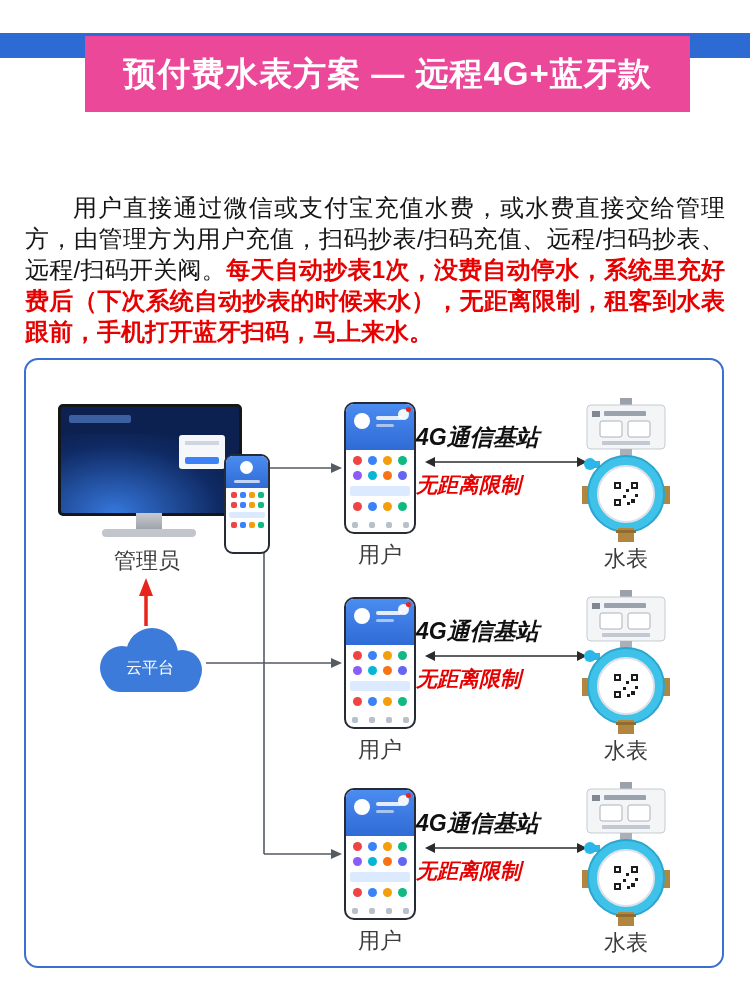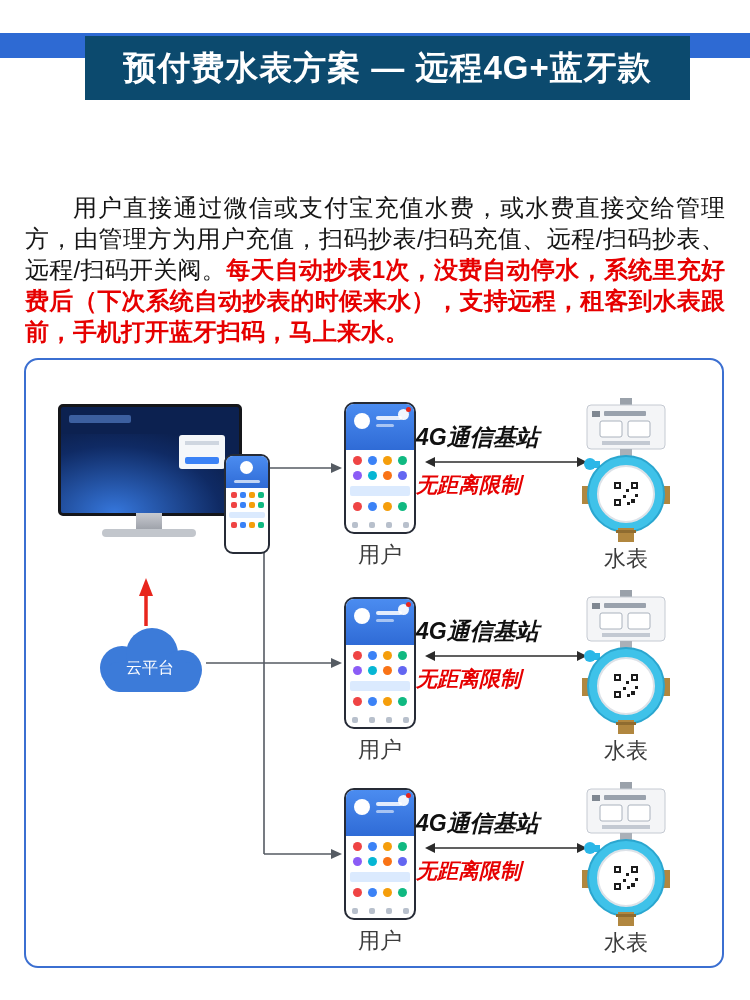--- a/index.html
+++ b/index.html
@@ -1,21 +1,21 @@
 <!DOCTYPE html>
 <html><head>
 <meta charset="utf-8">
 <style>
   html,body { margin:0; padding:0; background:#fff; }
   body { font-family:"Liberation Sans","DejaVu Sans",sans-serif; }
   #page { position:relative; width:750px; height:1000px; background:#fff; overflow:hidden; }
 
   
   .top-strip { position:absolute; left:0; top:33px; width:750px; height:25px; background:#2e6ad3; }
-  .banner { position:absolute; left:85px; top:36px; width:605px; height:64px; background:#0c4a6e;
+  .banner { position:absolute; left:85px; top:36px; width:605px; height:76px; background:#ec4899;
             display:flex; align-items:center; justify-content:center; }
   .banner-title { color:#fff; font-size:33px; font-weight:bold; letter-spacing:1px; white-space:nowrap; }
 
   
   .intro { position:absolute; left:25px; top:168px; width:700px; font-size:24px; line-height:31px;
            color:#151515; text-indent:48px; text-align:justify; }
   .intro-red { color:#e60000; font-weight:bold; }
 
   
   .diagram { position:absolute; left:24px; top:358px; width:700px; height:610px;
@@ -93,21 +93,21 @@
 </head>
 <body>
 
 <div id="page">
 
   <div class="top-strip"></div>
   <div class="banner">
     <span class="banner-title">预付费水表方案 — 远程4G+蓝牙款</span>
   </div>
 
-  <p class="intro"><span>用户直接通过微信或支付宝充值水费，或水费直接交给管理方，由管理方为用户充值，扫码抄表/扫码充值、远程/扫码抄表、远程/扫码开关阀。</span><span class="intro-red">每天自动抄表1次，没费自动停水，系统里充好费后（下次系统自动抄表的时候来水），支持远程，租客到水表跟前，手机打开蓝牙扫码，马上来水。</span></p>
+  <p class="intro"><span>用户直接通过微信或支付宝充值水费，或水费直接交给管理方，由管理方为用户充值，扫码抄表/扫码充值、远程/扫码抄表、远程/扫码开关阀。</span><span class="intro-red">每天自动抄表1次，没费自动停水，系统里充好费后（下次系统自动抄表的时候来水），无距离限制，租客到水表跟前，手机打开蓝牙扫码，马上来水。</span></p>
 
   <div class="diagram">
 
     <svg class="connectors" width="696" height="606" viewBox="0 0 696 606">
       <path d="M180 303 H238 M238 108 V494 M238 108 H305 M238 303 H305 M238 494 H305" stroke="#555b63" stroke-width="1.6" fill="none"></path>
       <polygon points="305,103 305,113 316,108" fill="#555b63"></polygon>
       <polygon points="305,298 305,308 316,303" fill="#555b63"></polygon>
       <polygon points="305,489 305,499 316,494" fill="#555b63"></polygon>
       <line x1="120" y1="266" x2="120" y2="234" stroke="#e8251c" stroke-width="3.5"></line>
       <polygon points="113,236 127,236 120,218" fill="#e8251c"></polygon>
@@ -139,20 +139,21 @@
           </div>
         <div class="ap-strip"></div>
         <div class="ap-row">
             <i></i>
             <i></i>
             <i></i>
             <i></i>
           </div>
       </div>
     </div>
+    <div class="caption admin-label">管理员</div>
 
     <div class="cloud-wrap">
       <svg width="120" height="82" viewBox="0 0 120 82">
         <g fill="#3c7bd9">
           <circle cx="32" cy="50" r="22"></circle>
           <circle cx="62" cy="36" r="26"></circle>
           <circle cx="92" cy="52" r="20"></circle>
           <rect x="14" y="44" width="96" height="30" rx="15"></rect>
         </g>
       </svg>

